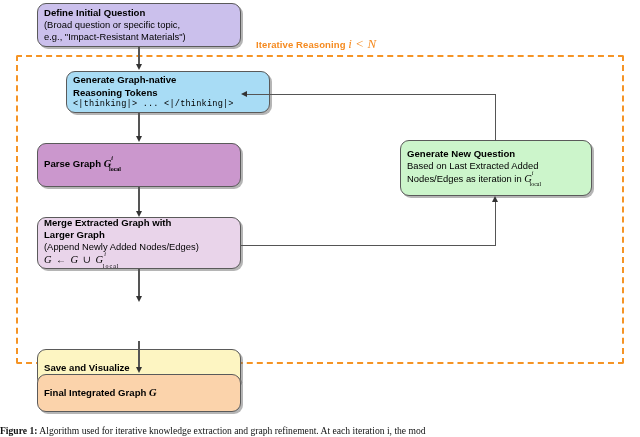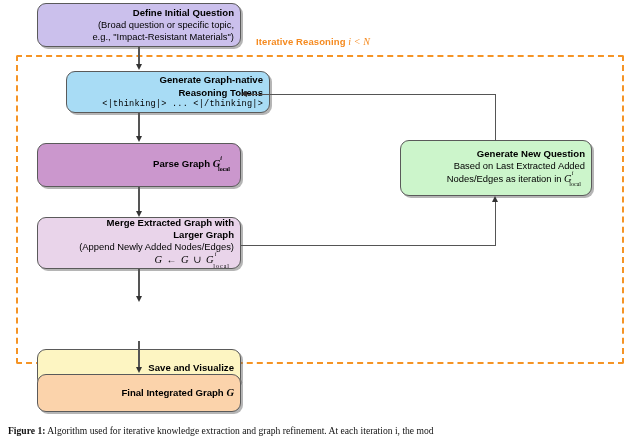--- a/index.html
+++ b/index.html
@@ -20,33 +20,33 @@
     position:absolute;
     left:256px;top:36px;
     color:#f58a1f;
     font-size:9.5px;
     font-weight:bold;
     white-space:nowrap;
     letter-spacing:.1px;
   }
   .region-label .mathi{
     font-family:"Liberation Serif","DejaVu Serif",serif;
-    font-style:italic;font-weight:normal;font-size:10px;
+    font-style:italic;font-weight:normal;font-size:13px;
   }
 
   
   .node{
     position:absolute;
     box-sizing:border-box;
     border:1px solid #5a5a5a;
     border-radius:9px;
     box-shadow:2px 2px 0 rgba(90,90,90,.45);
     display:flex;
     flex-direction:column;
-    align-items:flex-end;
+    align-items:flex-start;
     justify-content:center;
     text-align:center;
     color:#000;
     font-size:9.5px;
     line-height:1.28;
     padding:2px 6px;
   }
   .node .t-bold{font-weight:bold;font-size:9.6px;}
   .node .t-norm{font-weight:normal;font-size:9.4px;}
   .node .t-mono{
@@ -82,21 +82,21 @@
   .ln{position:absolute;background:#555;}
   .v{width:1.4px;}
   .h{height:1.4px;}
   .arrowhead{position:absolute;width:0;height:0;}
   .ah-down{border-left:3.5px solid transparent;border-right:3.5px solid transparent;border-top:6px solid #333;}
   .ah-up{border-left:3.5px solid transparent;border-right:3.5px solid transparent;border-bottom:6px solid #333;}
   .ah-left{border-top:3.5px solid transparent;border-bottom:3.5px solid transparent;border-right:6px solid #333;}
 
   
   .caption{
-    position:absolute;left:8px;top:425px;width:624px;
+    position:absolute;left:0;top:425px;width:624px;
     font-family:"Liberation Serif","DejaVu Serif",serif;
     font-size:9.6px;line-height:1.25;color:#111;
     text-align:justify;overflow:hidden;height:12px;
   }
   .caption b{font-weight:bold;}
 </style>
 </head>
 <body>
 
 <div id="canvas">

